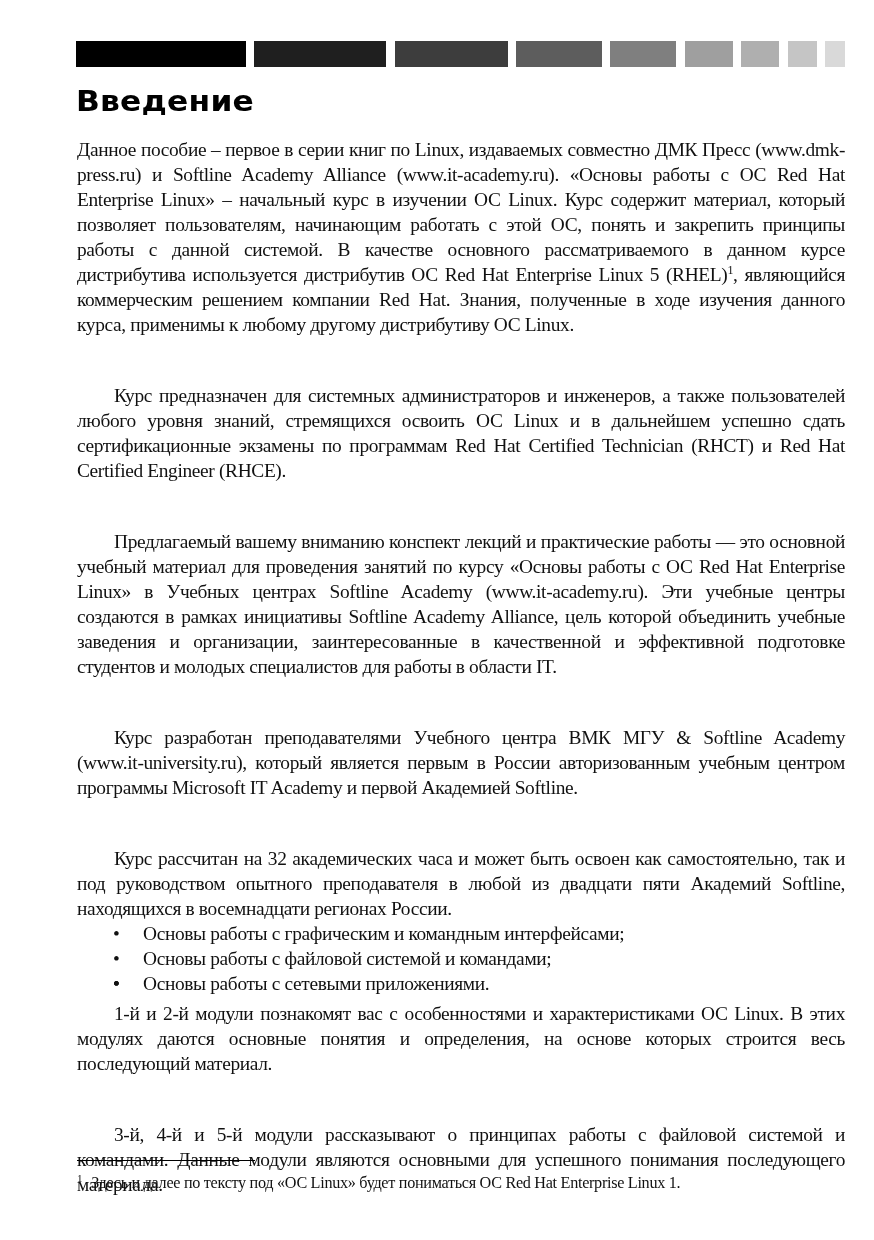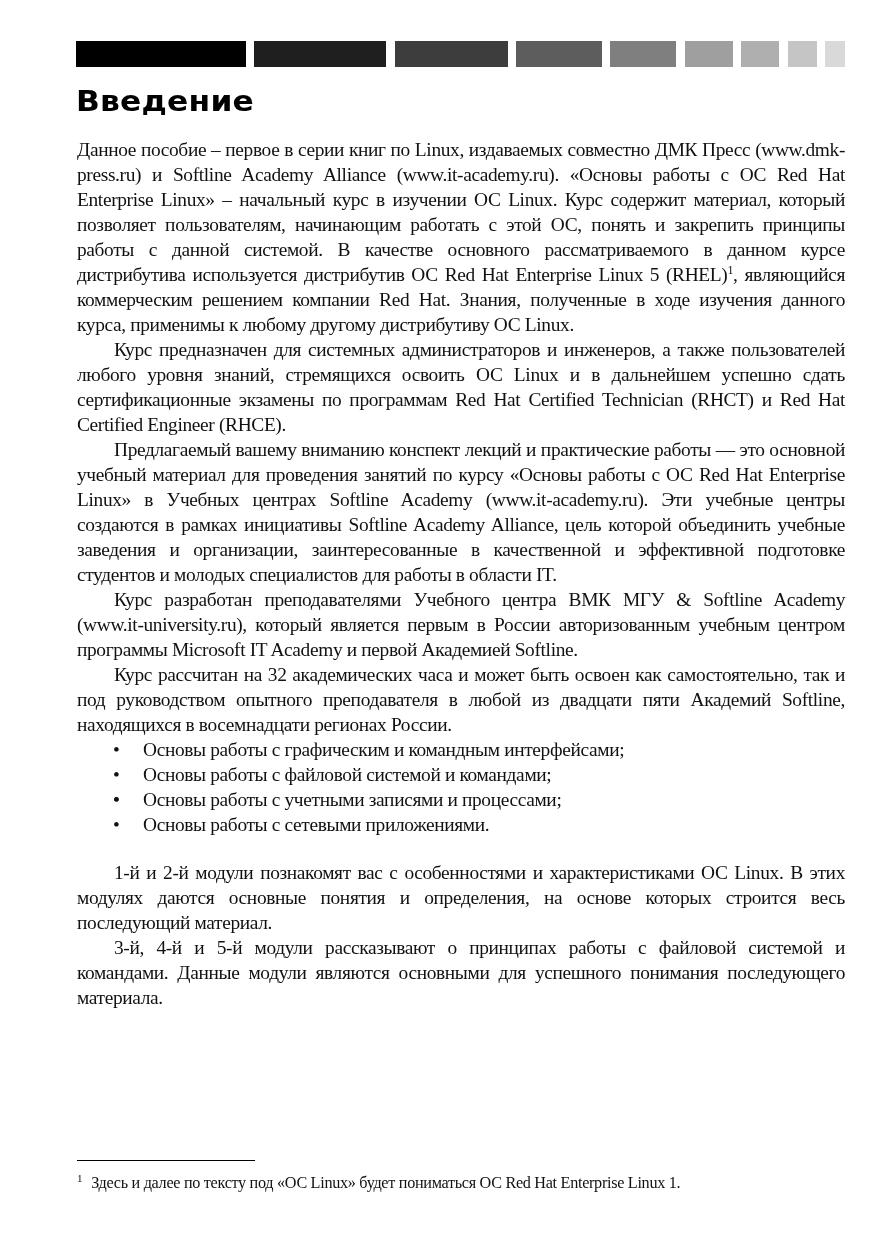--- a/index.html
+++ b/index.html
@@ -8,22 +8,22 @@
   .bars { position: absolute; top: 41px; left: 0; height: 26px; width: 874px; }
   .bar { position: absolute; top: 0; height: 26px; }
   .title { position: absolute; left: 76px; top: 84px; margin: 0;
            font-family: "DejaVu Sans", "Liberation Sans", sans-serif;
            font-weight: 900; font-size: 29px; letter-spacing: 0.2px; color: #000;
            transform: scaleX(1.08); transform-origin: left center; }
   .body { position: absolute; left: 77px; top: 137px; width: 768px;
           font-size: 19.4px; line-height: 25px; text-align: justify;
           letter-spacing: -0.35px; }
   .body p { margin: 0; text-indent: 0; }
-  .body p.ind { text-indent: 37px; }
-  .body p.gap { margin-top: 23px; }
+  .body p.ind { text-indent: 37px; margin-top: 46px; }
+  .body p.gap { margin-top: 5px; }
   .body ul { list-style: none; margin: 0; padding: 0; }
   .body li { position: relative; padding-left: 66px; text-align: left; }
   .body li .bullet { position: absolute; left: 36px; top: 0; }
   sup { font-size: 12px; line-height: 0; vertical-align: 7px; }
   .fn-rule { position: absolute; left: 77px; top: 1160px; width: 178px; height: 0;
              border-top: 1px solid #000; }
   .footnote { position: absolute; left: 77px; top: 1172px; width: 770px;
               font-size: 16.2px; line-height: 22px; letter-spacing: -0.3px; }
   .footnote .fn-num { font-size: 11px; vertical-align: 6px; line-height: 0; margin-right: 9px; }
 </style>
@@ -47,21 +47,21 @@
 <div class="body">
   <p><span>Данное пособие – первое в серии книг по Linux, издаваемых совместно ДМК Пресс (www.dmk-press.ru) и Softline Academy Alliance (www.it-academy.ru).  «Основы работы с ОС Red Hat Enterprise Linux» – начальный курс в изучении ОС Linux. Курс содержит материал, который позволяет пользователям, начинающим работать с этой ОС, понять и закрепить принципы работы с данной системой. В качестве основного рассматриваемого в данном курсе дистрибутива используется дистрибутив ОС Red Hat Enterprise Linux 5 (RHEL)</span><sup>1</sup><span>, являющийся коммерческим решением компании Red Hat. Знания, полученные в ходе изучения данного курса, применимы к любому другому дистрибутиву ОС Linux.</span></p>
   <p class="ind">Курс предназначен для системных администраторов и инженеров, а также пользователей любого уровня знаний, стремящихся освоить ОС Linux и в дальнейшем успешно сдать сертификационные экзамены по программам Red Hat Certified Technician (RHCT) и Red Hat Certified Engineer (RHCE).</p>
   <p class="ind">Предлагаемый вашему вниманию конспект лекций и практические работы — это основной учебный материал для проведения занятий по курсу «Основы работы с ОС Red Hat Enterprise Linux» в Учебных центрах Softline Academy (www.it-academy.ru). Эти учебные центры создаются в рамках инициативы Softline Academy Alliance, цель которой объединить учебные заведения и организации, заинтересованные в качественной и эффективной подготовке студентов и молодых специалистов для работы в области IT.</p>
   <p class="ind">Курс разработан преподавателями Учебного центра ВМК МГУ &amp; Softline Academy (www.it-university.ru), который является первым в России авторизованным учебным центром программы Microsoft IT Academy и первой Академией  Softline.</p>
   <p class="ind">Курс рассчитан на 32 академических часа и может быть освоен как самостоятельно, так и под руководством опытного преподавателя в любой из двадцати пяти Академий Softline, находящихся в восемнадцати регионах России.</p>
   <ul>
     <li><span class="bullet">•</span><span>Основы работы с графическим и командным интерфейсами;</span></li>
     <li><span class="bullet">•</span><span>Основы работы с файловой системой и командами;</span></li>
     <li><span class="bullet">•</span></li>
-    <li><span class="bullet">•</span><span>Основы работы с учетными записями и процессами;</span></li>
+    <li><span class="bullet">•</span></li>
     <li><span class="bullet">•</span><span>Основы работы с сетевыми приложениями.</span></li>
   </ul>
   <p class="ind gap">1-й и 2-й модули познакомят вас с особенностями и характеристиками ОС Linux. В этих модулях даются основные понятия и определения, на основе которых строится весь последующий материал.</p>
   <p class="ind">3-й, 4-й и 5-й модули рассказывают о принципах работы с файловой системой и командами. Данные модули являются основными для успешного понимания последующего материала.</p>
 </div>
 
 <div class="fn-rule"></div>
 <div class="footnote"><span class="fn-num">1</span><span>Здесь и далее по тексту под «ОС Linux» будет пониматься ОС Red Hat Enterprise Linux 1.</span></div>
 
 </body></html>

